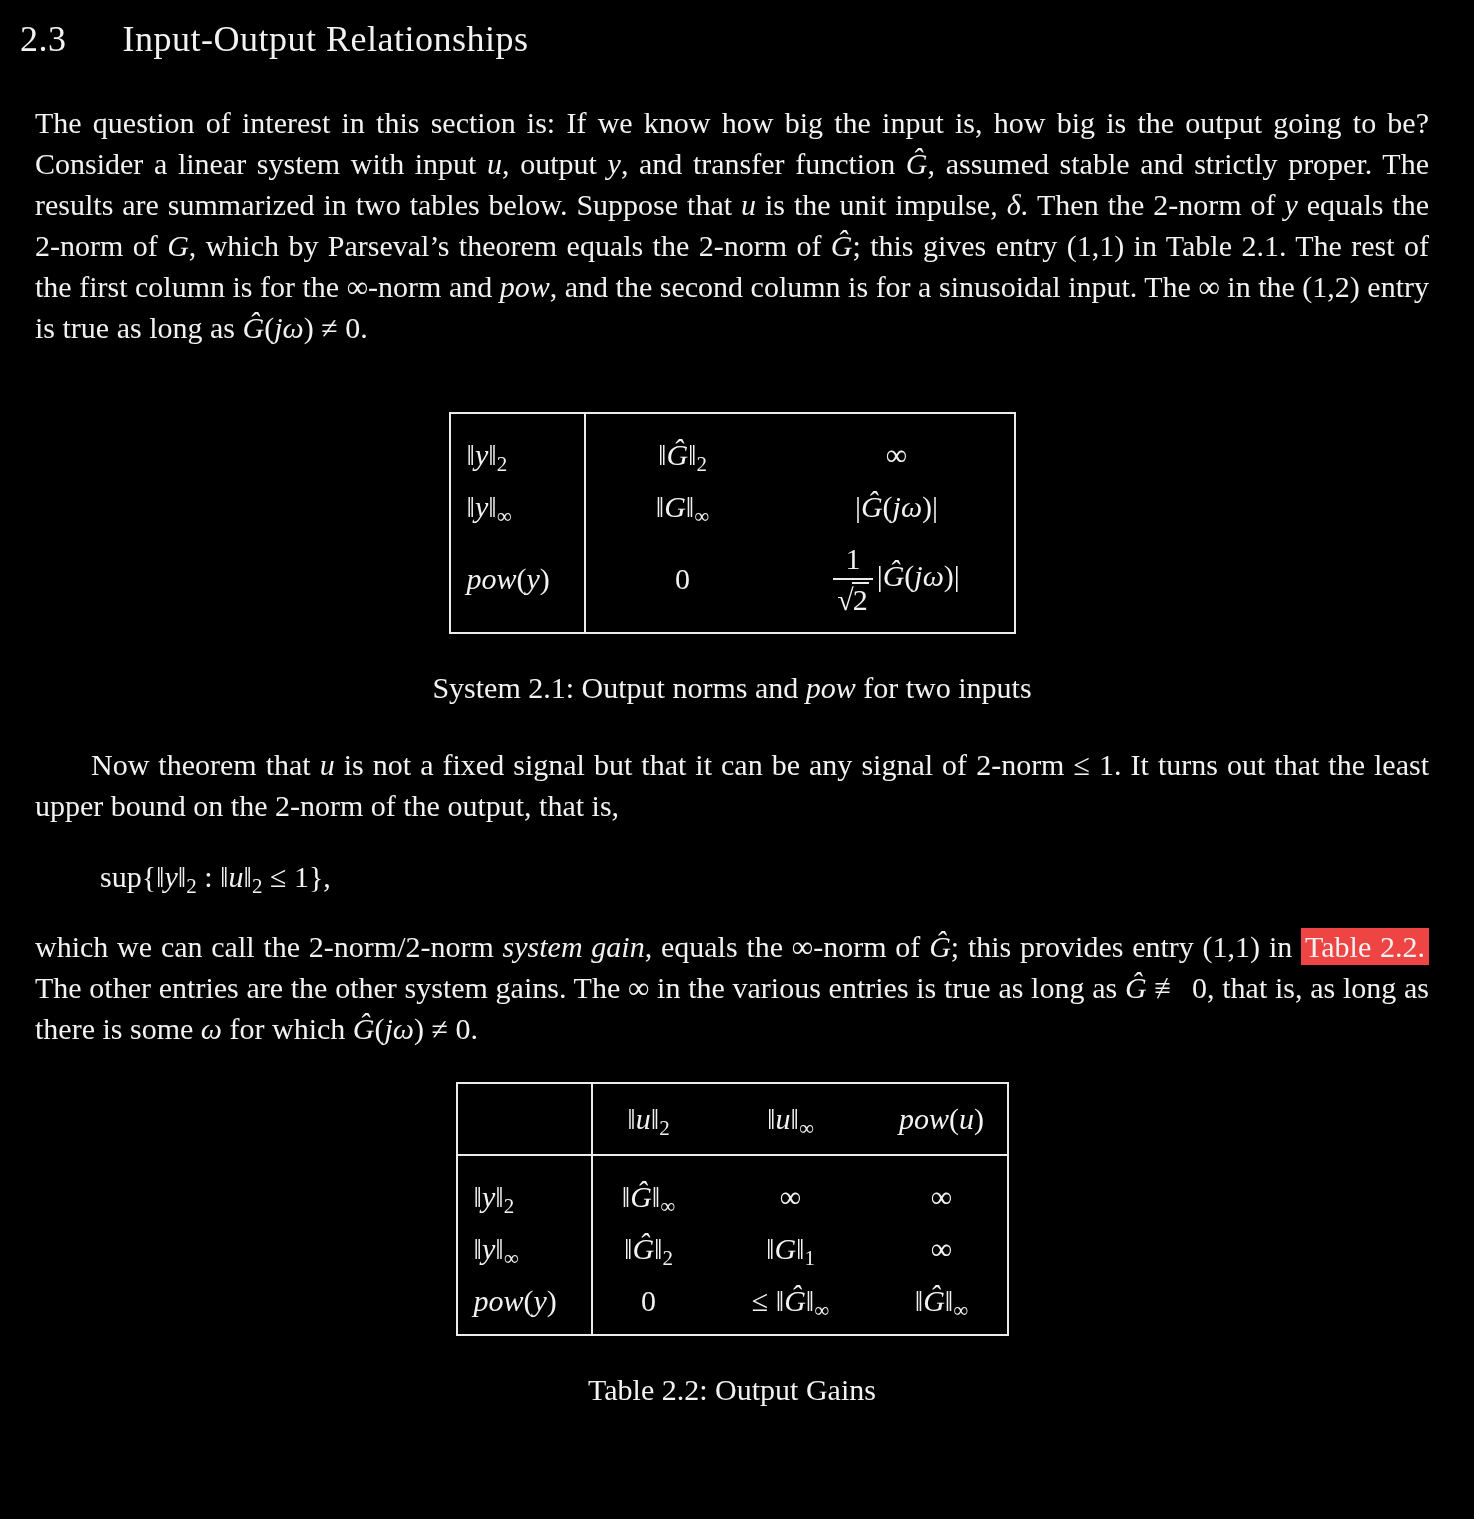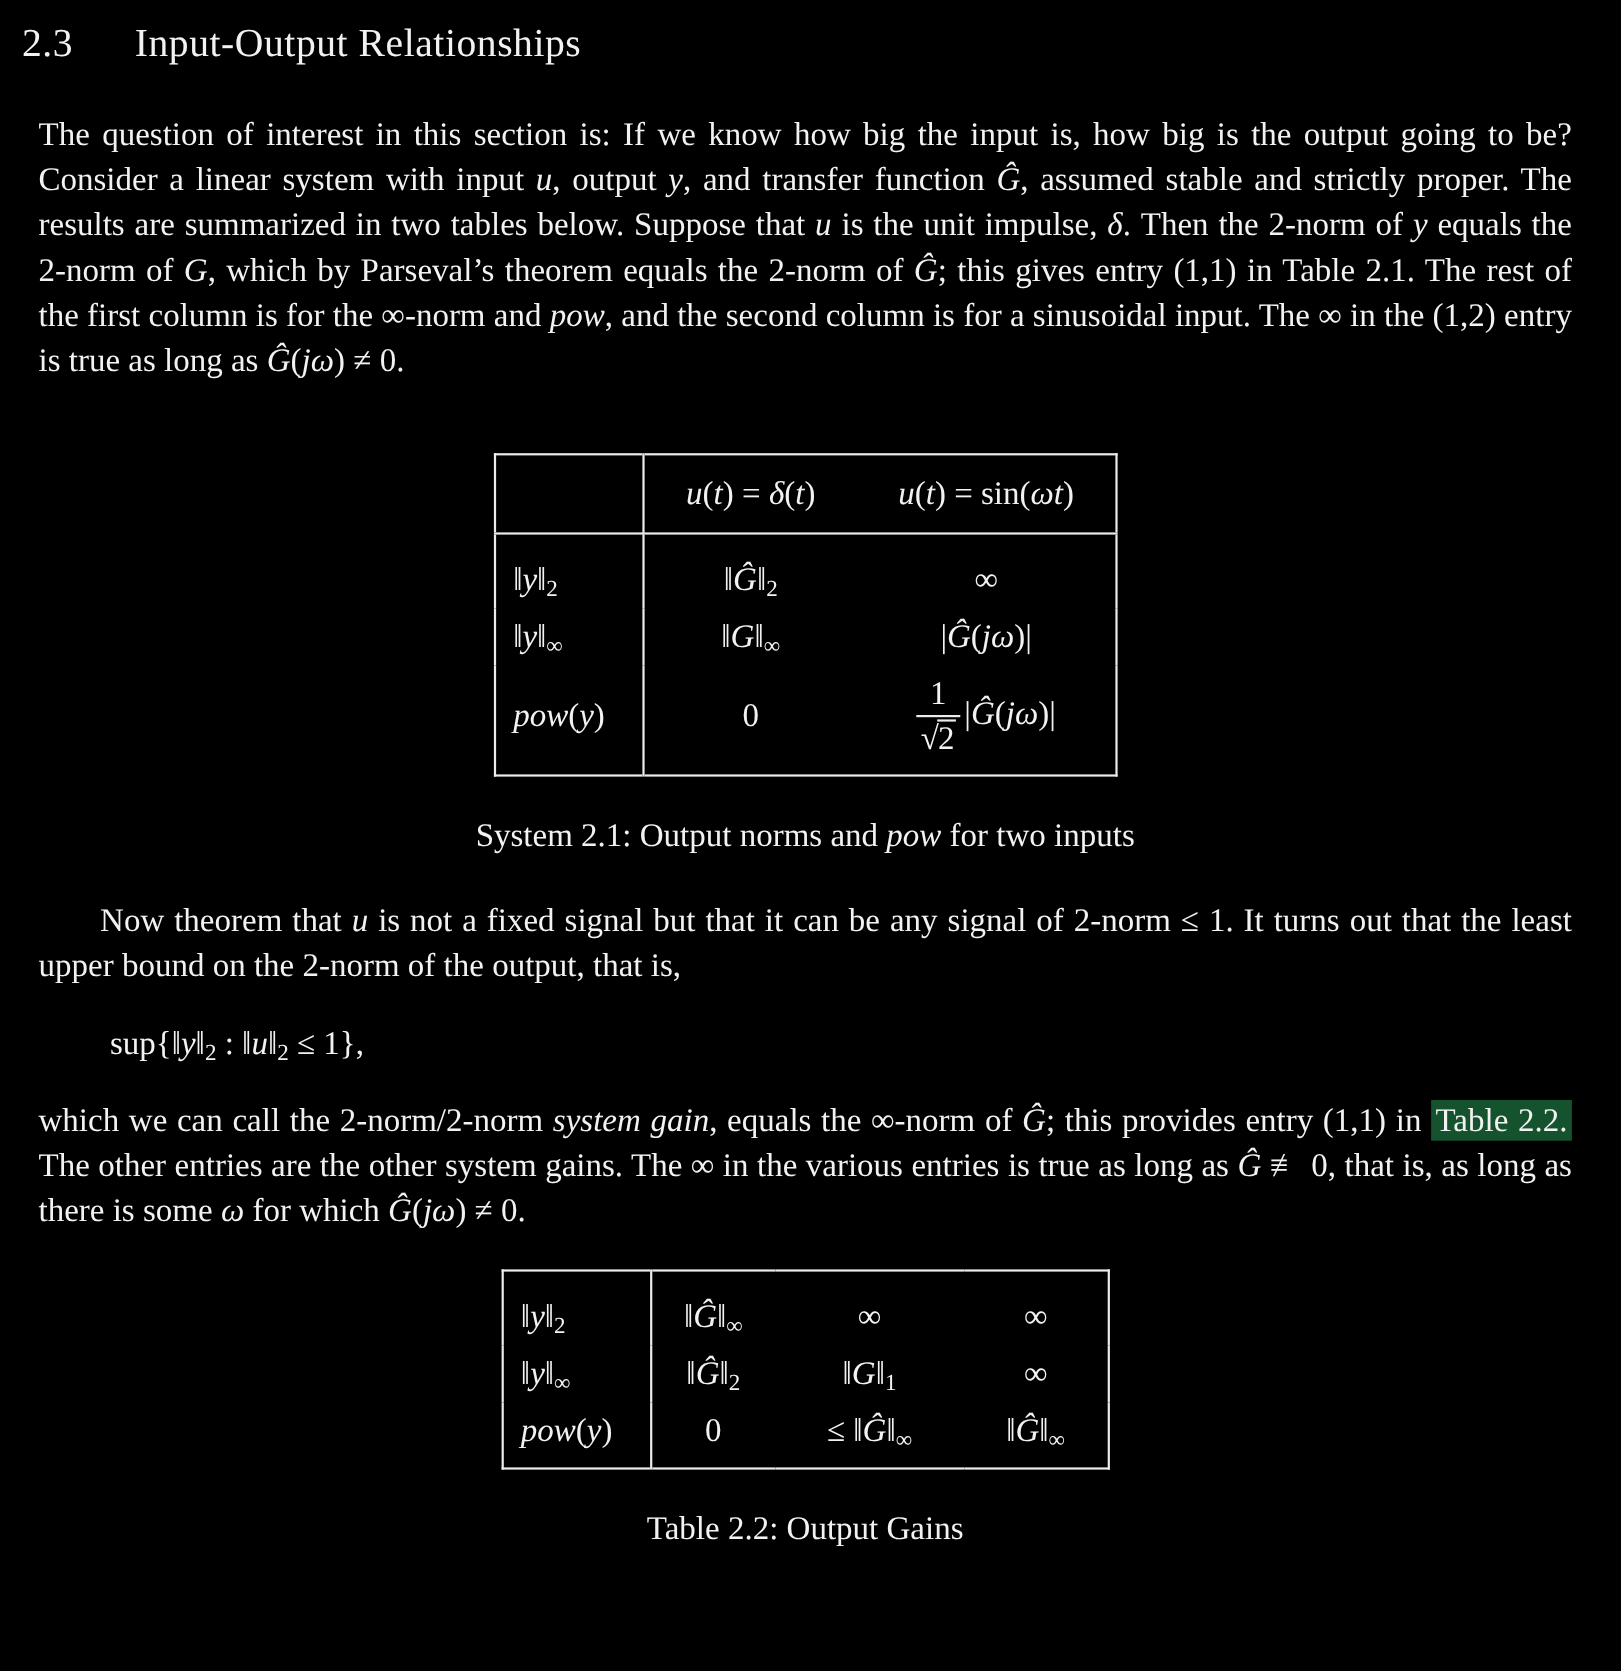--- a/index.html
+++ b/index.html
@@ -28,21 +28,21 @@
   .para.indent { text-indent: 56px; }
   .mt-p2 { margin-top: 36px; }
   .mt-p3 { margin-top: 0; }
   i { font-style: italic; }
   sub {
     font-size: 0.70em;
     line-height: 0;
     vertical-align: -0.28em;
   }
   .hl {
-    background: #14532d;
+    background: #ef4444;
     padding: 2px 4px;
   }
   .formula {
     margin: 28px 0 26px 80px;
     line-height: 46px;
   }
   
   .mtable {
     border-collapse: collapse;
     margin: 0 auto;
@@ -102,25 +102,20 @@
 
 <p class="para"><span>The question of interest in this section is: If we know how big the input is, how big is the output going to be? Consider a linear system with input </span><i>u</i><span>, output </span><i>y</i><span>, and transfer function </span><i>Ĝ</i><span>, assumed stable and strictly proper. The results are summarized in two tables below. Suppose that </span><i>u</i><span> is the unit impulse, </span><i>δ</i><span>. Then the 2-norm of </span><i>y</i><span> equals the 2-norm of </span><i>G</i><span>, which by Parseval’s theorem equals the 2-norm of </span><i>Ĝ</i><span>; this gives entry (1,1) in Table 2.1. The rest of the first column is for the ∞-norm and </span><i>pow</i><span>, and the second column is for a sinusoidal input. The ∞ in the (1,2) entry is true as long as </span><i>Ĝ</i><span>(</span><i>jω</i><span>) ≠ 0.</span></p>
 
 <table class="mtable t1">
   <colgroup>
       <col style="width:135px">
       <col style="width:195px">
       <col style="width:235px">
     </colgroup>
   <tbody>
-    <tr>
-      <th class="lcol"></th>
-      <th><i>u</i><span>(</span><i>t</i><span>) = </span><i>δ</i><span>(</span><i>t</i><span>)</span></th>
-      <th><i>u</i><span>(</span><i>t</i><span>) = sin(</span><i>ωt</i><span>)</span></th>
-    </tr>
     <tr class="first">
       <td class="lcol"><span>‖</span><i>y</i><span>‖</span><sub>2</sub></td>
       <td><span>‖</span><i>Ĝ</i><span>‖</span><sub>2</sub></td>
       <td><span>∞</span></td>
     </tr>
     <tr>
       <td class="lcol"><span>‖</span><i>y</i><span>‖</span><sub>∞</sub></td>
       <td><span>‖</span><i>G</i><span>‖</span><sub>∞</sub></td>
       <td><span>|</span><i>Ĝ</i><span>(</span><i>jω</i><span>)|</span></td>
     </tr>
@@ -143,20 +138,26 @@
 <p class="para mt-p3"><span>which we can call the 2-norm/2-norm </span><i>system gain</i><span>, equals the ∞-norm of </span><i>Ĝ</i><span>; this provides entry (1,1) in </span><span class="hl">Table 2.2.</span><span> The other entries are the other system gains. The ∞ in the various entries is true as long as </span><i>Ĝ</i><span> ≢ 0, that is, as long as there is some </span><i>ω</i><span> for which </span><i>Ĝ</i><span>(</span><i>jω</i><span>) ≠ 0.</span></p>
 
 <table class="mtable t2">
   <colgroup>
       <col style="width:135px">
       <col style="width:113px">
       <col style="width:172px">
       <col style="width:131px">
     </colgroup>
   <tbody>
+    <tr>
+      <th class="lcol"></th>
+      <th><span>‖</span><i>u</i><span>‖</span><sub>2</sub></th>
+      <th><span>‖</span><i>u</i><span>‖</span><sub>∞</sub></th>
+      <th><i>pow</i><span>(</span><i>u</i><span>)</span></th>
+    </tr>
     <tr class="first">
       <td class="lcol"><span>‖</span><i>y</i><span>‖</span><sub>2</sub></td>
       <td><span>‖</span><i>Ĝ</i><span>‖</span><sub>∞</sub></td>
       <td><span>∞</span></td>
       <td><span>∞</span></td>
     </tr>
     <tr>
       <td class="lcol"><span>‖</span><i>y</i><span>‖</span><sub>∞</sub></td>
       <td><span>‖</span><i>Ĝ</i><span>‖</span><sub>2</sub></td>
       <td><span>‖</span><i>G</i><span>‖</span><sub>1</sub></td>

